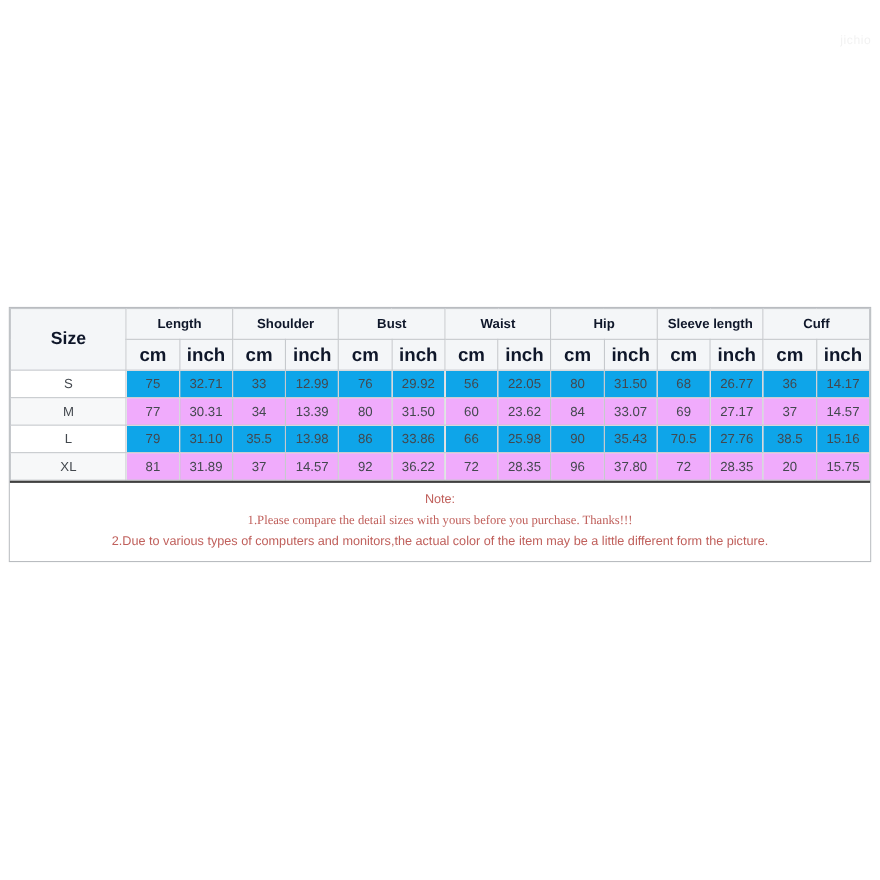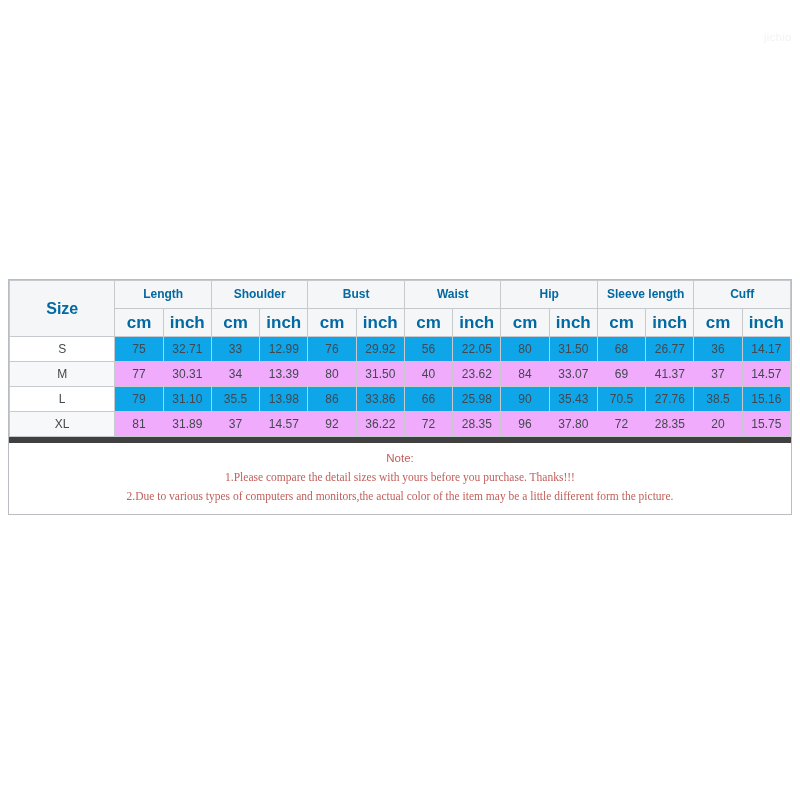--- a/index.html
+++ b/index.html
@@ -57,21 +57,21 @@
     font-weight: normal;
     overflow: hidden;
     white-space: nowrap;
   }
 
   
   table.chart thead th {
     background: #f4f6f8;
     font-weight: bold;
     font-size: 11.5px;
-    color: #0369a1;
+    color: #0f172a;
   }
   table.chart thead th.group {
     height: 27px;
     line-height: 27px;
     font-size: 12px;
   }
   table.chart thead th.unit {
     height: 27px;
     line-height: 27px;
     font-size: 17px;
@@ -95,21 +95,21 @@
   }
   table.chart tbody td.size-cell {
     background: #ffffff;
   }
   table.chart tbody tr.alt td.size-cell {
     background: #f7f8f9;
   }
 
   
   #note-block {
-    border-top: 6px solid #404040;
+    border-top: 2px solid #404040;
     background: #ffffff;
     padding: 6px 4px 8px 4px;
     text-align: center;
   }
   #note-block .note-line {
     color: #c0605c;
     font-size: 11.5px;
     line-height: 19px;
     white-space: nowrap;
     overflow: hidden;
@@ -190,26 +190,26 @@
           <td>14.17</td>
         </tr>
         <tr class="alt">
           <td class="size-cell">M</td>
           <td>77</td>
           <td>30.31</td>
           <td>34</td>
           <td>13.39</td>
           <td>80</td>
           <td>31.50</td>
-          <td>40</td>
+          <td>60</td>
           <td>23.62</td>
           <td>84</td>
           <td>33.07</td>
           <td>69</td>
-          <td>41.37</td>
+          <td>27.17</td>
           <td>37</td>
           <td>14.57</td>
         </tr>
         <tr>
           <td class="size-cell">L</td>
           <td>79</td>
           <td>31.10</td>
           <td>35.5</td>
           <td>13.98</td>
           <td>86</td>
@@ -239,15 +239,15 @@
           <td>28.35</td>
           <td>20</td>
           <td>15.75</td>
         </tr>
       </tbody>
   </table>
 
   <div id="note-block">
     <div class="note-line note-title" style="color: rgb(192, 96, 92);">Note:</div>
   <div class="note-line" style="color: rgb(192, 96, 92); font-family: Liberation Serif, serif;">1.Please compare the detail sizes with yours before you purchase. Thanks!!!</div>
-      <div class="note-line" style="color: rgb(192, 96, 92); font-family: Liberation Serif, serif;">2.Due to various types of computers and monitors,the actual color of the item may be a little different form the picture.</div>
+      <div class="note-line" style="color: rgb(192, 96, 92);">2.Due to various types of computers and monitors,the actual color of the item may be a little different form the picture.</div>
     </div>
 </div>
 
 </body></html>

